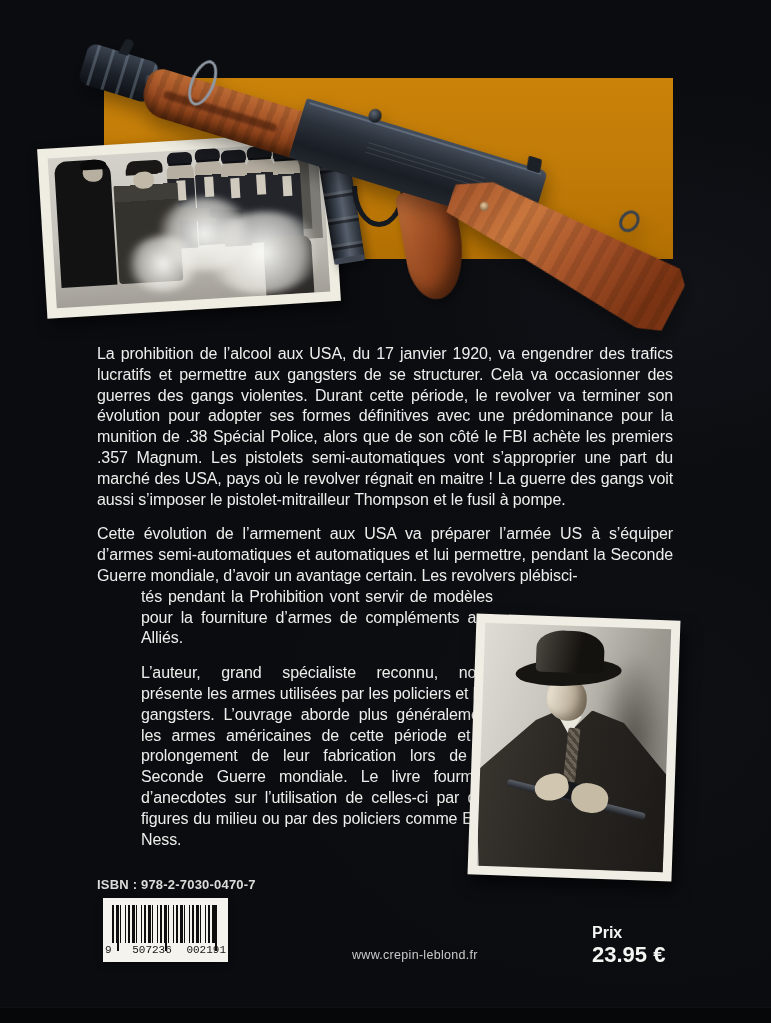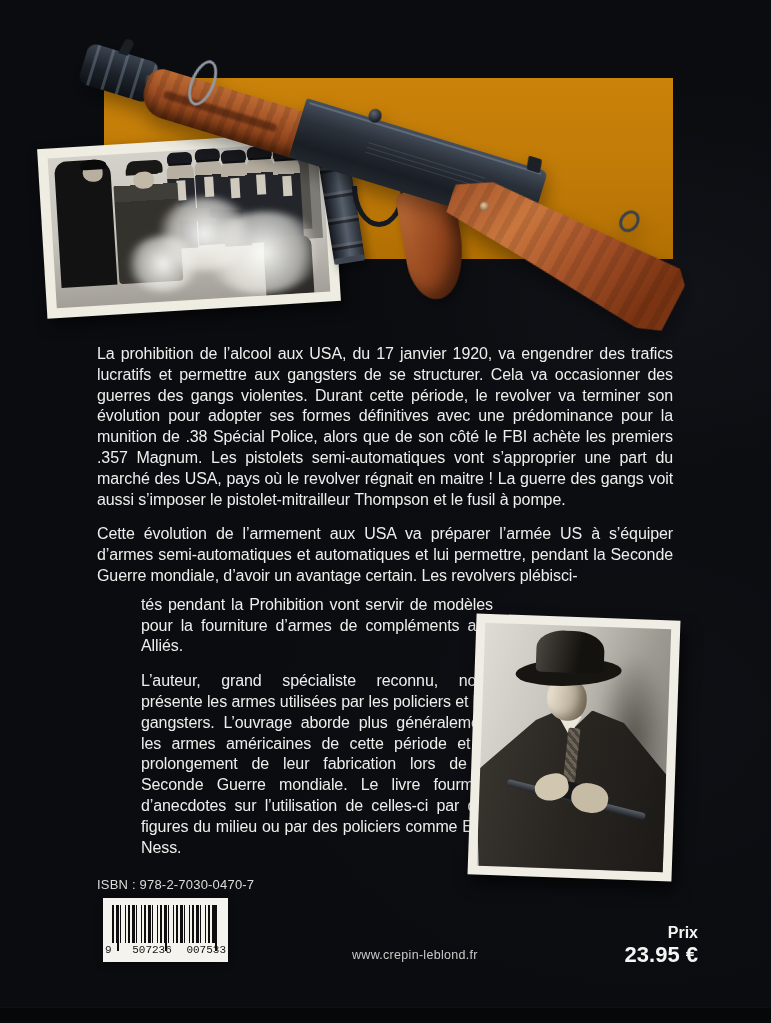--- a/index.html
+++ b/index.html
@@ -97,21 +97,21 @@
       linear-gradient(115deg,#a2522a 0%,#ca773e 30%,#a8542a 55%,#7b3413 85%);}
   .stock::before{content:'';position:absolute;left:30px;top:26px;width:9px;height:9px;border-radius:50%;
     background:radial-gradient(circle at 40% 40%,#eccba1,#664626);}
   .stock-ring{left:553px;top:4px;width:13px;height:17px;border:3px solid #3a414b;border-radius:50%;transform:rotate(20deg);}
 
   
   .copy{left:97px;top:344px;width:576px;color:#eeeeec;font-size:16px;line-height:20.8px;
     text-align:justify;letter-spacing:-0.1px;}
   .copy p{margin:0 0 14px 0;}
   .copy .narrow{width:352px;margin-left:44px;}
-  .copy .joined{margin-bottom:8px;}
+  .copy .joined{margin-bottom:0;}
 
   
   .photo-right{left:472px;top:617px;width:186px;height:243px;padding:9px;background:#f0ede4;
     transform:rotate(2deg);box-shadow:5px 9px 16px rgba(0,0,0,.65);}
   .pr-scene{position:relative;width:100%;height:100%;overflow:hidden;
     background:linear-gradient(105deg,#dedcd4 0%,#c4c2ba 40%,#9c9a91 70%,#807e78 100%);}
   .pr-scene > div{position:absolute;}
   .pr-shadow{right:0px;top:24px;width:70px;height:170px;filter:blur(7px);
     background:radial-gradient(closest-side,rgba(38,36,32,.6),rgba(38,36,32,0));}
   .pr-suit{left:-6px;top:84px;width:200px;height:162px;
@@ -127,31 +127,31 @@
   .pr-face{left:64px;top:52px;width:40px;height:43px;border-radius:44% 48% 46% 52%;
     background:linear-gradient(100deg,#e4dbca 15%,#b5aa95 70%,#8c826f 100%);
     box-shadow:inset -7px -4px 9px rgba(70,60,45,.45);}
   .pr-hand1{left:55px;top:149px;width:34px;height:26px;background:#d1c6b0;border-radius:52% 42% 46% 52%;transform:rotate(-15deg);}
   .pr-hand2{left:92px;top:157px;width:37px;height:29px;background:#c6bba5;border-radius:46%;transform:rotate(10deg);}
   .pr-gunrod{left:26px;top:170px;width:142px;height:7px;border-radius:3px;transform:rotate(12deg);
     background:linear-gradient(180deg,#5b616a,#22252a);}
   .pr-gunbody{left:80px;top:158px;width:36px;height:17px;background:#16181c;border-radius:2px;transform:rotate(12deg);}
 
   
-  .isbn{left:97px;top:877px;font-size:13px;color:#dcdcda;letter-spacing:.2px;}
+  .isbn{left:97px;top:877px;font-size:13px;color:#dcdcda;letter-spacing:.2px;font-weight:bold;}
   .barcode{left:103px;top:898px;width:125px;height:64px;background:#f4f3ee;box-shadow:0 2px 6px rgba(0,0,0,.5);}
   .bars{position:absolute;left:9px;top:7px;width:107px;height:38px;
     background:repeating-linear-gradient(90deg,#0e0e0e 0 2px,transparent 2px 4px,#0e0e0e 4px 7px,transparent 7px 8px,#0e0e0e 8px 9px,transparent 9px 13px,#0e0e0e 13px 14px,transparent 14px 16px);}
   .guard{position:absolute;top:7px;width:2px;height:46px;background:#0e0e0e;}
   .g1{left:14px;} .g2{left:62px;} .g3{left:112px;}
   .bc-digits{position:absolute;left:2px;top:46px;width:121px;display:flex;justify-content:space-between;
     font-family:"Liberation Mono",monospace;font-size:11px;color:#151515;}
   .bc-digits span:nth-child(2){margin-left:6px;}
   .website{left:328px;top:948px;font-size:12.5px;color:#c8cac8;letter-spacing:.3px;margin-left:24px;}
-  .price{left:592px;top:924px;width:106px;text-align:right;color:#f4f4f2;font-weight:bold;}
+  .price{left:592px;top:924px;width:106px;text-align:left;color:#f4f4f2;font-weight:bold;}
   .price-label{font-size:16px;}
   .price-value{font-size:22px;}
   .bottom-edge{left:0;top:1007px;width:771px;height:16px;background:#060709;border-top:1px solid rgba(130,140,160,.07);}
 </style>
 </head>
 <body>
 
 <div class="cover">
 
   <div class="abs orange-panel"></div>
@@ -218,21 +218,21 @@
   <div class="abs isbn">ISBN : 978-2-7030-0470-7</div>
 
   <div class="abs barcode">
     <div class="bars"></div>
     <div class="guard g1"></div>
     <div class="guard g2"></div>
     <div class="guard g3"></div>
     <div class="bc-digits">
       <span>9</span>
       <span>507236</span>
-      <span>007533</span>
+      <span>002191</span>
     </div>
   </div>
 
   <div class="abs website">www.crepin-leblond.fr</div>
 
   <div class="abs price">
     <div class="price-label">Prix</div>
     <div class="price-value">23.95 €</div>
   </div>
 

